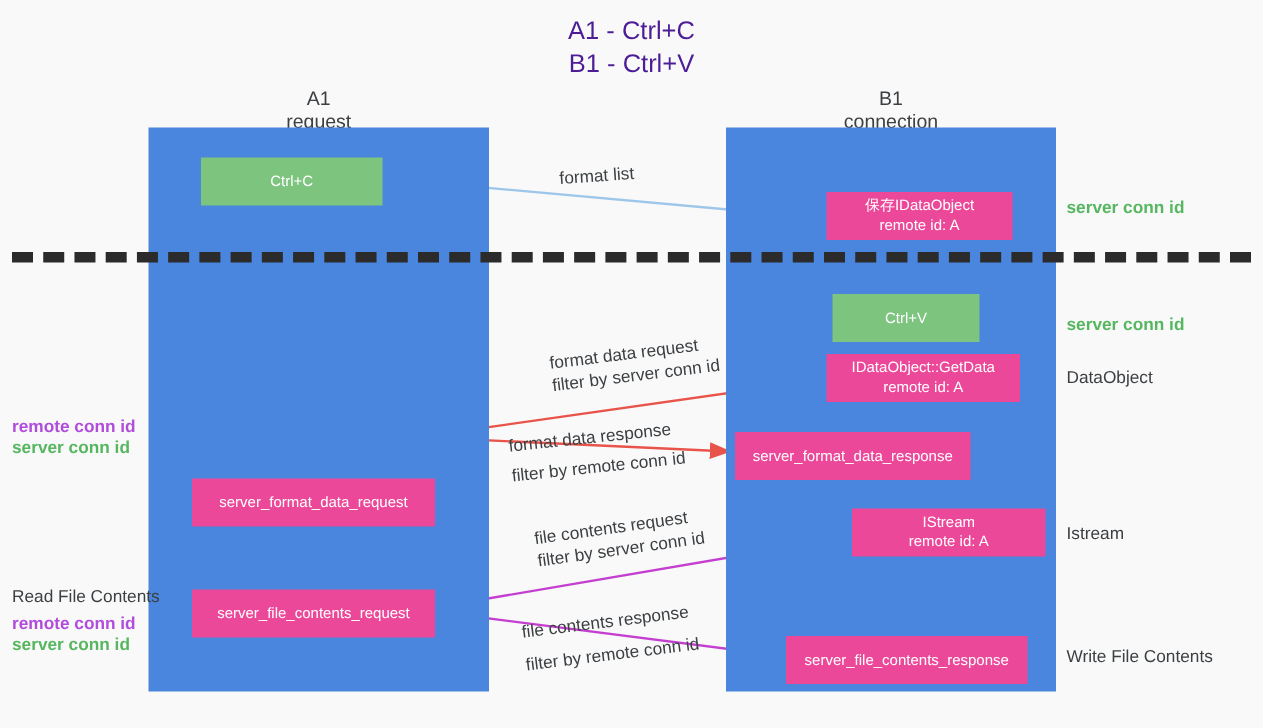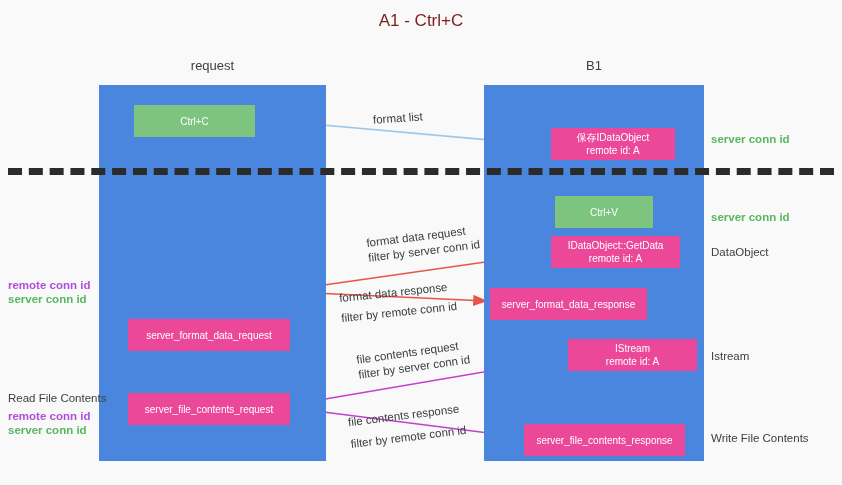--- a/index.html
+++ b/index.html
@@ -21,21 +21,21 @@
     height: 485px;
   }
   .abs { position: absolute; }
 
   
   .title-block {
     left: 0; top: 10px;
     width: 842px;
     text-align: center;
     font-size: 17px;
-    color: #7f1d1d;
+    color: #4c1d95;
     line-height: 22px;
   }
   .title-line { display: block; }
 
   
   .col-head {
     text-align: center;
     font-size: 13px;
     color: #3c4043;
     line-height: 15px;
@@ -149,27 +149,30 @@
 
   <line x1="651" y1="269" x2="680" y2="336" stroke="#1a1a1a" stroke-width="2" marker-end="url(#ah-black)"></line>
 
   <line x1="566" y1="358" x2="296" y2="404" stroke="#c43fd0" stroke-width="1.6" marker-end="url(#ah-magenta)"></line>
 
   <line x1="292" y1="408" x2="520" y2="437" stroke="#c43fd0" stroke-width="1.6" marker-end="url(#ah-magenta)"></line>
 </svg>
 
 <div class="abs title-block">
   <span class="title-line">A1 - Ctrl+C</span>
+  <span class="title-line">B1 - Ctrl+V</span>
 </div>
 
 <div class="abs col-head" style="left:99px; top:58px; width:227px;">
+  <span class="name">A1</span>
   <span class="sub">request</span>
 </div>
 <div class="abs col-head" style="left:484px; top:58px; width:220px;">
   <span class="name">B1</span>
+  <span class="sub">connection</span>
 </div>
 
 <div class="abs lane" id="lane-a1"></div>
 <div class="abs lane" id="lane-b1"></div>
 
 <div class="abs" id="dashed-sep"></div>
 
 <div class="abs box green" id="box-ctrlc">
   <span class="l1">Ctrl+C</span>
 </div>

